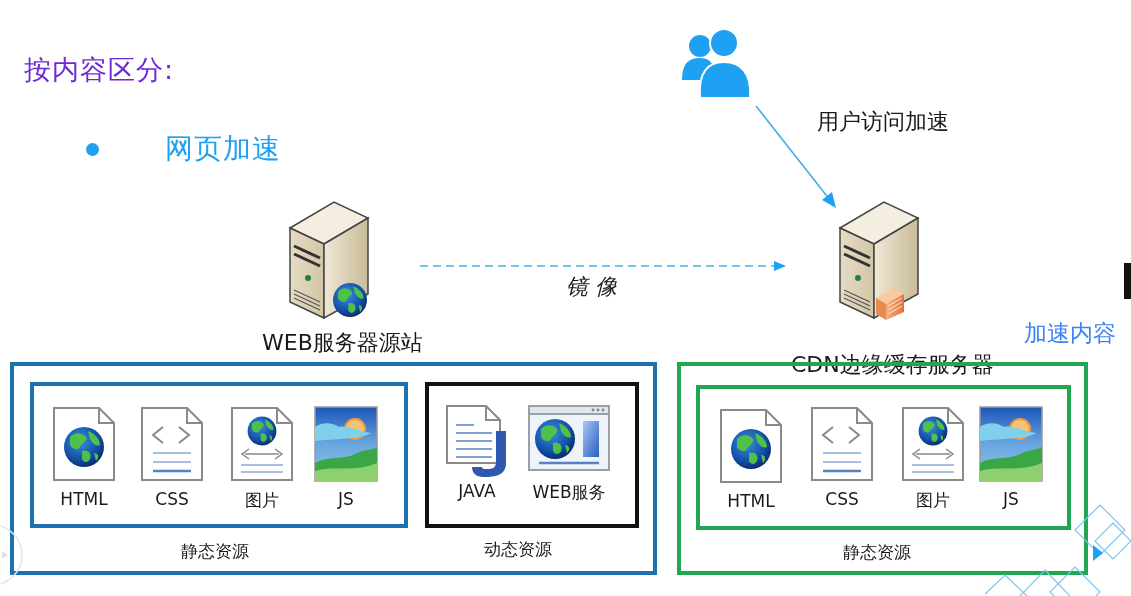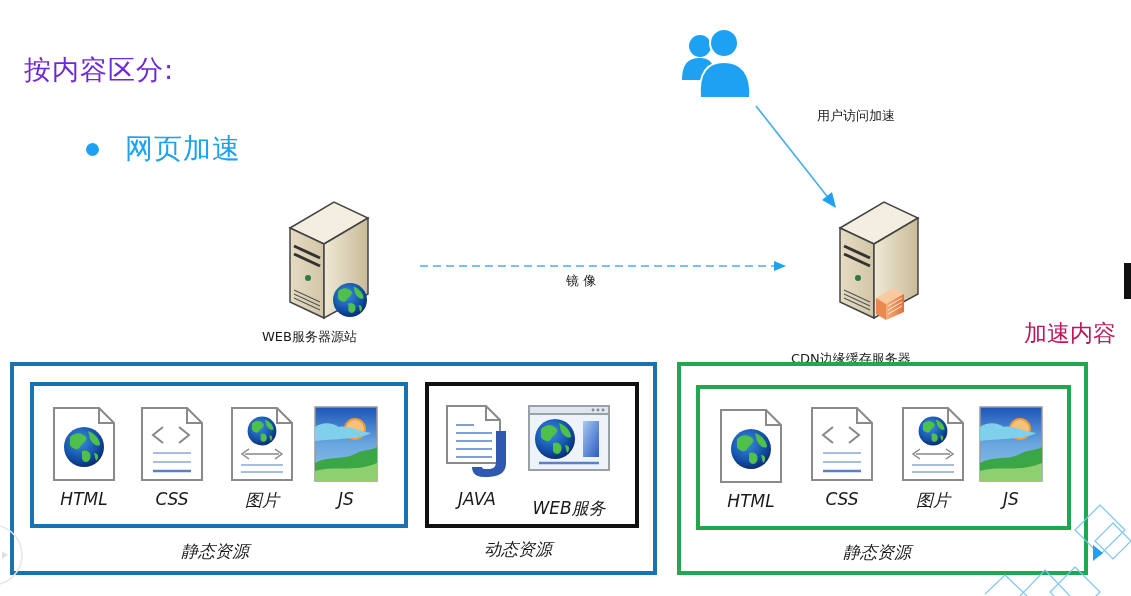--- a/index.html
+++ b/index.html
@@ -6,24 +6,24 @@
   body {
     width: 1131px; height: 596px; position: relative; overflow: hidden;
     background: #ffffff;
     font-family: "DejaVu Sans", "Liberation Sans", sans-serif;
     color: #1a1a1a;
   }
   .abs { position: absolute; }
   .heading { left: 24px; top: 52px; font-size: 27px; color: #6d28d9; letter-spacing: 1px; }
   .bullet-row { left: 86px; top: 130px; display: flex; align-items: center; }
   .bullet-dot { width: 13px; height: 13px; border-radius: 50%; background: #1ea1f2; margin-right: 26px; }
-  .bullet-text { font-size: 28px; color: #1ea1f2; letter-spacing: 1px; }
-  .label { font-size: 13px; color: #1a1a1a; white-space: nowrap; }
-  .caption { font-size: 17px; color: #1a1a1a; text-align: center; white-space: nowrap; font-style: italic; }
-  .accel-label { left: 1024px; top: 318px; font-size: 23px; color: #be185d; white-space: nowrap; }
+  .bullet-text { font-size: 28px; color: #1ea1f2; letter-spacing: 1px; margin-left: 40px; }
+  .label { font-size: 22px; color: #1a1a1a; white-space: nowrap; }
+  .caption { font-size: 17px; color: #1a1a1a; text-align: center; white-space: nowrap; }
+  .accel-label { left: 1024px; top: 318px; font-size: 23px; color: #3b82f6; white-space: nowrap; }
 
   .box { position: absolute; box-sizing: border-box; }
   .box-outer-blue { left: 10px; top: 362px; width: 647px; height: 213px; border: 4px solid #1a72b0; }
   .box-inner-blue { left: 30px; top: 382px; width: 378px; height: 146px; border: 4px solid #1a72b0; }
   .box-dyn { left: 425px; top: 382px; width: 214px; height: 146px; border: 4px solid #111; }
   .box-outer-green { left: 677px; top: 362px; width: 411px; height: 213px; border: 4px solid #1fa84f; }
   .box-inner-green { left: 696px; top: 385px; width: 375px; height: 145px; border: 4px solid #1fa84f; }
 
   .file-item { position: absolute; width: 80px; text-align: center; }
   .file-item svg { display: block; margin: 0 auto; }
@@ -90,21 +90,21 @@
 
 <svg class="abs" style="left:750px;top:100px" width="100" height="115" viewBox="0 0 100 115">
   <line x1="6" y1="6" x2="80" y2="100" stroke="#47aee8" stroke-width="1.6"></line>
   <polygon points="86,108 72,100 82,92" fill="#1ea1f2"></polygon>
 </svg>
 
 <svg class="abs" style="left:418px;top:258px" width="370" height="16" viewBox="0 0 370 16">
   <line x1="2" y1="8" x2="356" y2="8" stroke="#47aee8" stroke-width="1.6" stroke-dasharray="8,5"></line>
   <polygon points="368,8 356,3 356,13" fill="#1ea1f2"></polygon>
 </svg>
-<div class="abs label" style="left:566px;top:272px;">镜 像</div>
+<div class="abs label" style="left:566px;top:272px;font-style:italic;">镜 像</div>
 
 <svg class="abs" style="left:284px;top:198px" width="90" height="122" viewBox="0 0 90 122">
   <polygon points="6,30 50,4 84,20 40,46" fill="#f3eee0" stroke="#444" stroke-width="1.5"></polygon>
   <polygon points="6,30 40,46 40,120 6,104" fill="url(#towerFront)" stroke="#444" stroke-width="1.5"></polygon>
   <polygon points="40,46 84,20 84,96 40,120" fill="url(#towerSide)" stroke="#444" stroke-width="1.5"></polygon>
   <path d="M10,48 L36,60" stroke="#333" stroke-width="3"></path>
   <path d="M10,56 L36,68" stroke="#333" stroke-width="3"></path>
   <circle cx="24" cy="80" r="3" fill="#2a7a4a"></circle>
   <path d="M10,92 L36,104 M10,96 L36,108 M10,100 L36,112" stroke="#555" stroke-width="1.2"></path>
   <g transform="translate(66,102) scale(0.85)">
@@ -186,36 +186,36 @@
   <div class="caption">JS</div>
 </div>
 
 <div class="file-item" style="left:437px;top:403px;">
   <svg width="66" height="76" viewBox="0 0 66 76">
     <path d="M3,3 L42,3 L56,17 L56,60 L3,60 Z" fill="#fff" stroke="#8a8a8a" stroke-width="2"></path>
     <path d="M42,3 L42,17 L56,17" fill="none" stroke="#8a8a8a" stroke-width="2"></path>
     <path d="M12,22 L30,22 M12,30 L48,30 M12,38 L48,38 M12,46 L48,46 M12,54 L48,54" stroke="#5a80c8" stroke-width="1.6"></path>
     <path d="M52,28 L62,28 L62,60 C62,72 52,74 40,74 C30,74 28,68 28,64 L38,64 C38,66 40,66 44,66 C50,66 52,64 52,58 Z" fill="#2f58b0"></path>
   </svg>
-  <div class="caption" style="margin-top:10px">JAVA</div>
+  <div class="caption" style="margin-top:2px">JAVA</div>
 </div>
 <div class="file-item" style="left:527px;top:403px;width:84px;">
   <svg width="84" height="70" viewBox="0 0 84 70">
     <rect x="2" y="3" width="80" height="64" fill="#eef3fa" stroke="#9aa0a8" stroke-width="2"></rect>
     <rect x="2" y="3" width="80" height="8" fill="#dfe6f0" stroke="#9aa0a8" stroke-width="2"></rect>
     <circle cx="66" cy="7" r="1.4" fill="#888"></circle>
       <circle cx="71" cy="7" r="1.4" fill="#888"></circle>
       <circle cx="76" cy="7" r="1.4" fill="#888"></circle>
     <g transform="translate(28,36) scale(1.0)">
         <use href="#globe"></use>
       </g>
     <rect x="56" y="18" width="16" height="36" fill="url(#panelGrad)"></rect>
     <path d="M12,60 L72,60" stroke="#5a80c8" stroke-width="2.5"></path>
   </svg>
-  <div class="caption" style="margin-top:24px">WEB服务</div>
+  <div class="caption" style="margin-top:8px">WEB服务</div>
 </div>
 
 <div class="file-item" style="left:711px;top:407px;">
   <svg width="66" height="78" viewBox="0 0 66 78">
     <path d="M3,3 L48,3 L63,18 L63,75 L3,75 Z" fill="#fff" stroke="#8a8a8a" stroke-width="2"></path>
     <path d="M48,3 L48,18 L63,18" fill="none" stroke="#8a8a8a" stroke-width="2"></path>
     <g transform="translate(33,42)">
         <use href="#globe"></use>
       </g>
   </svg>

